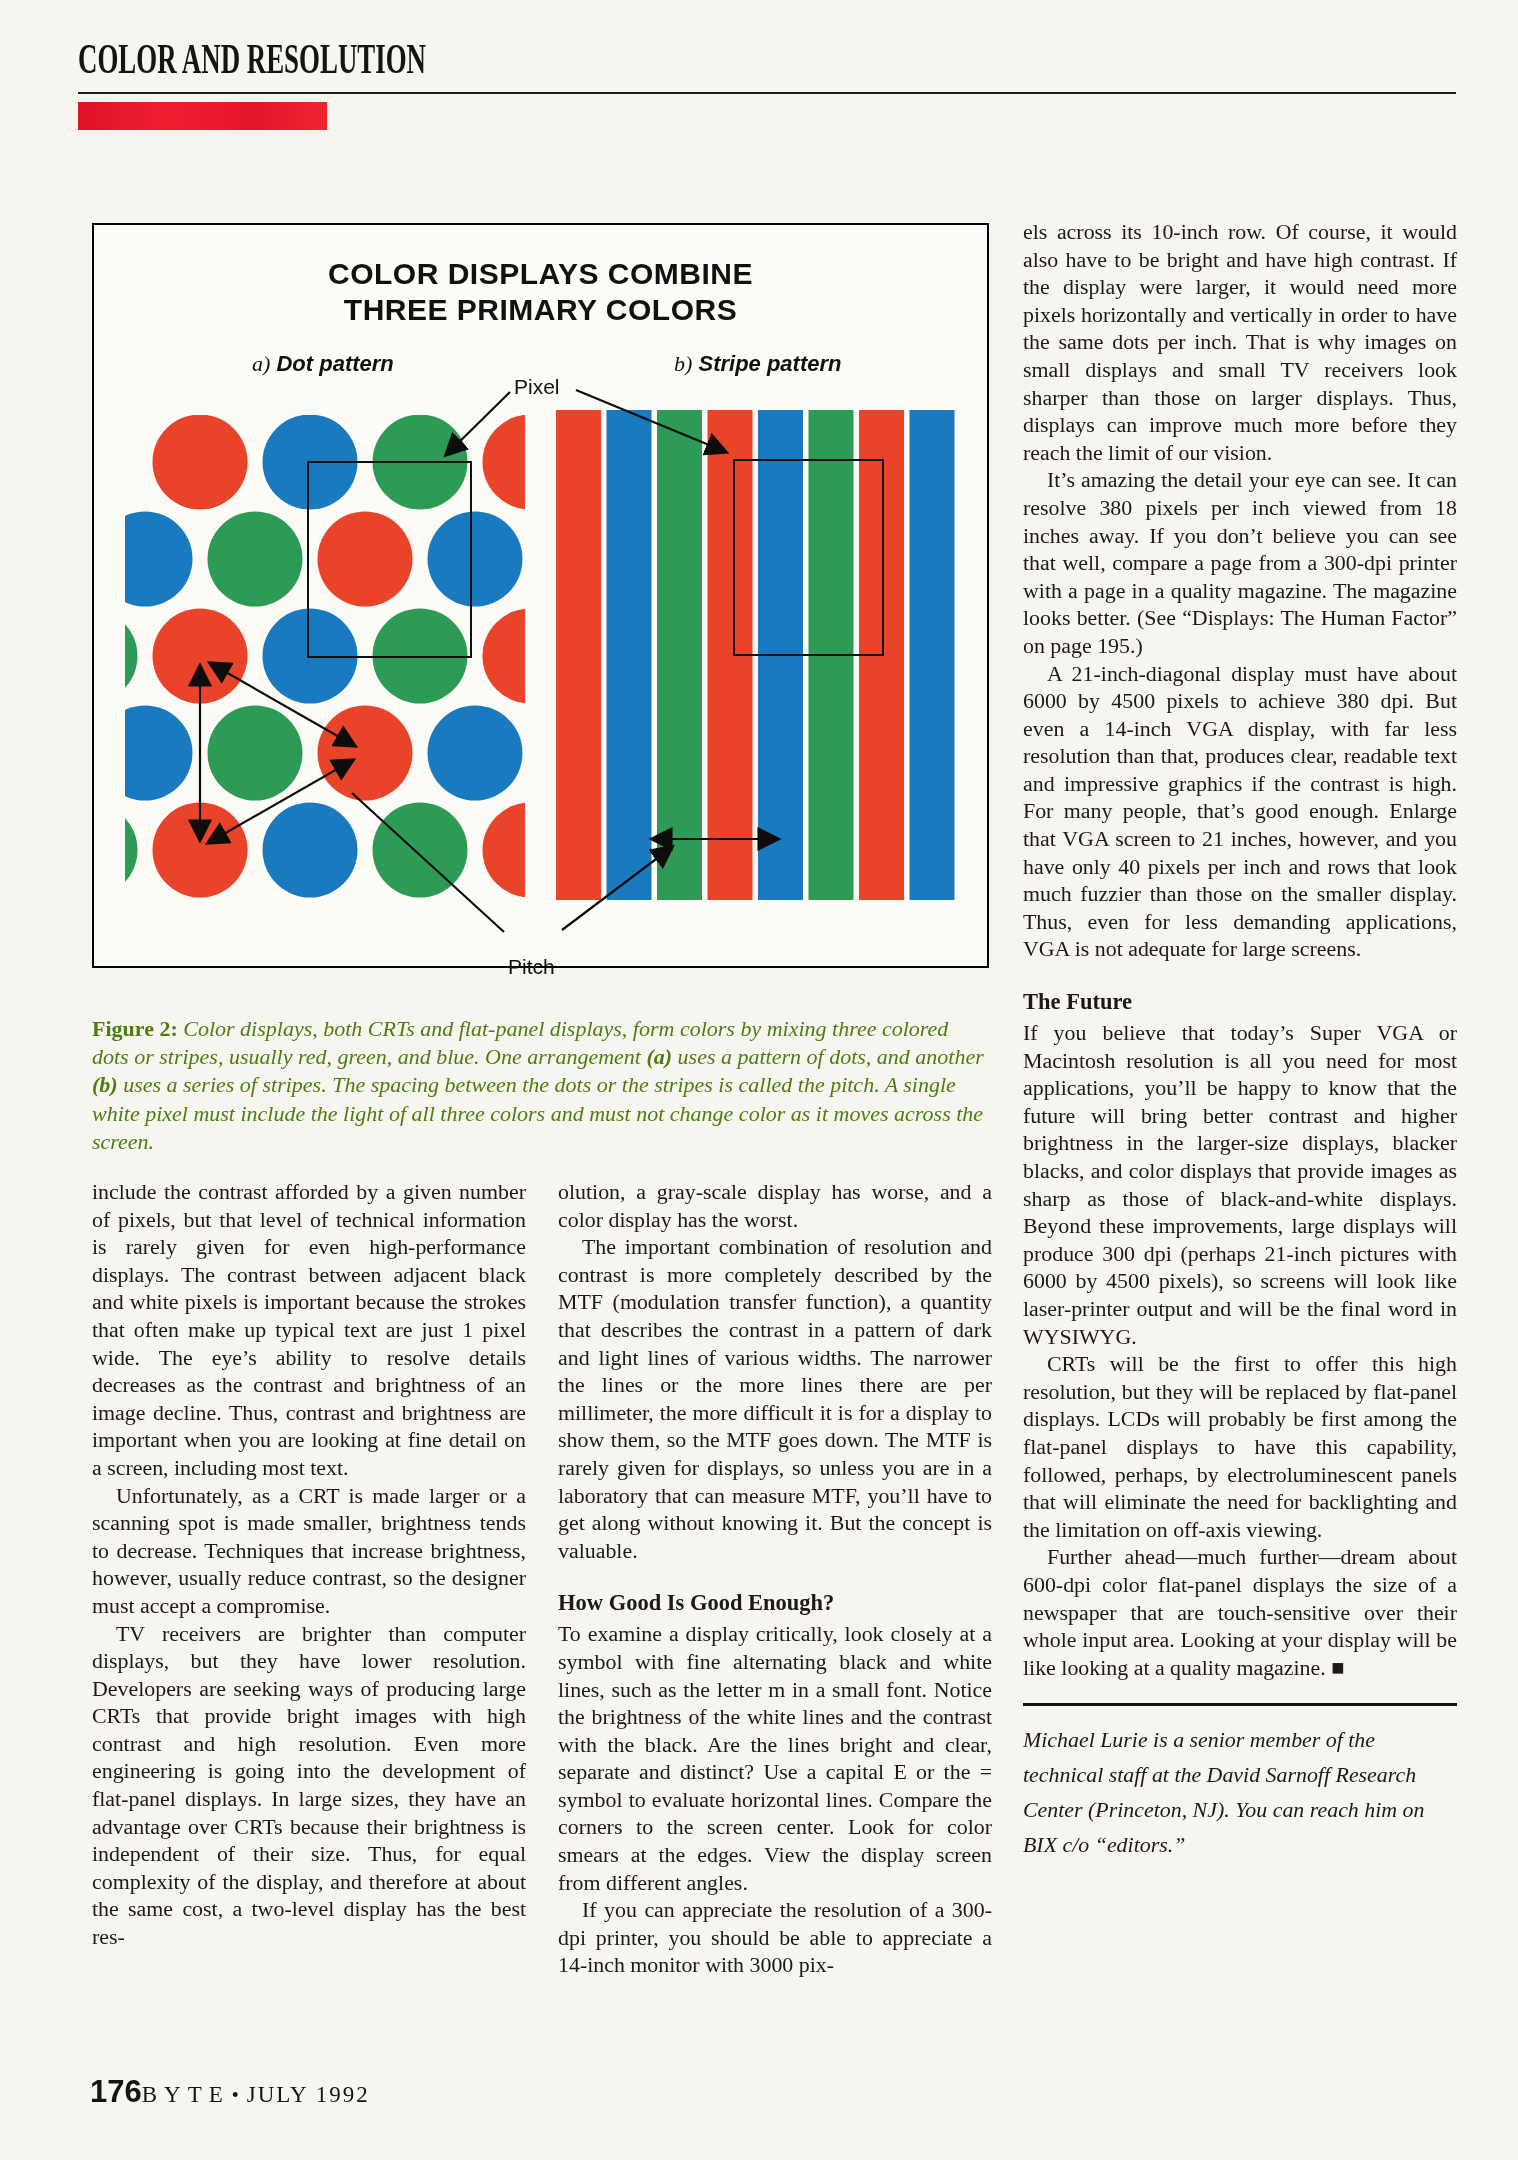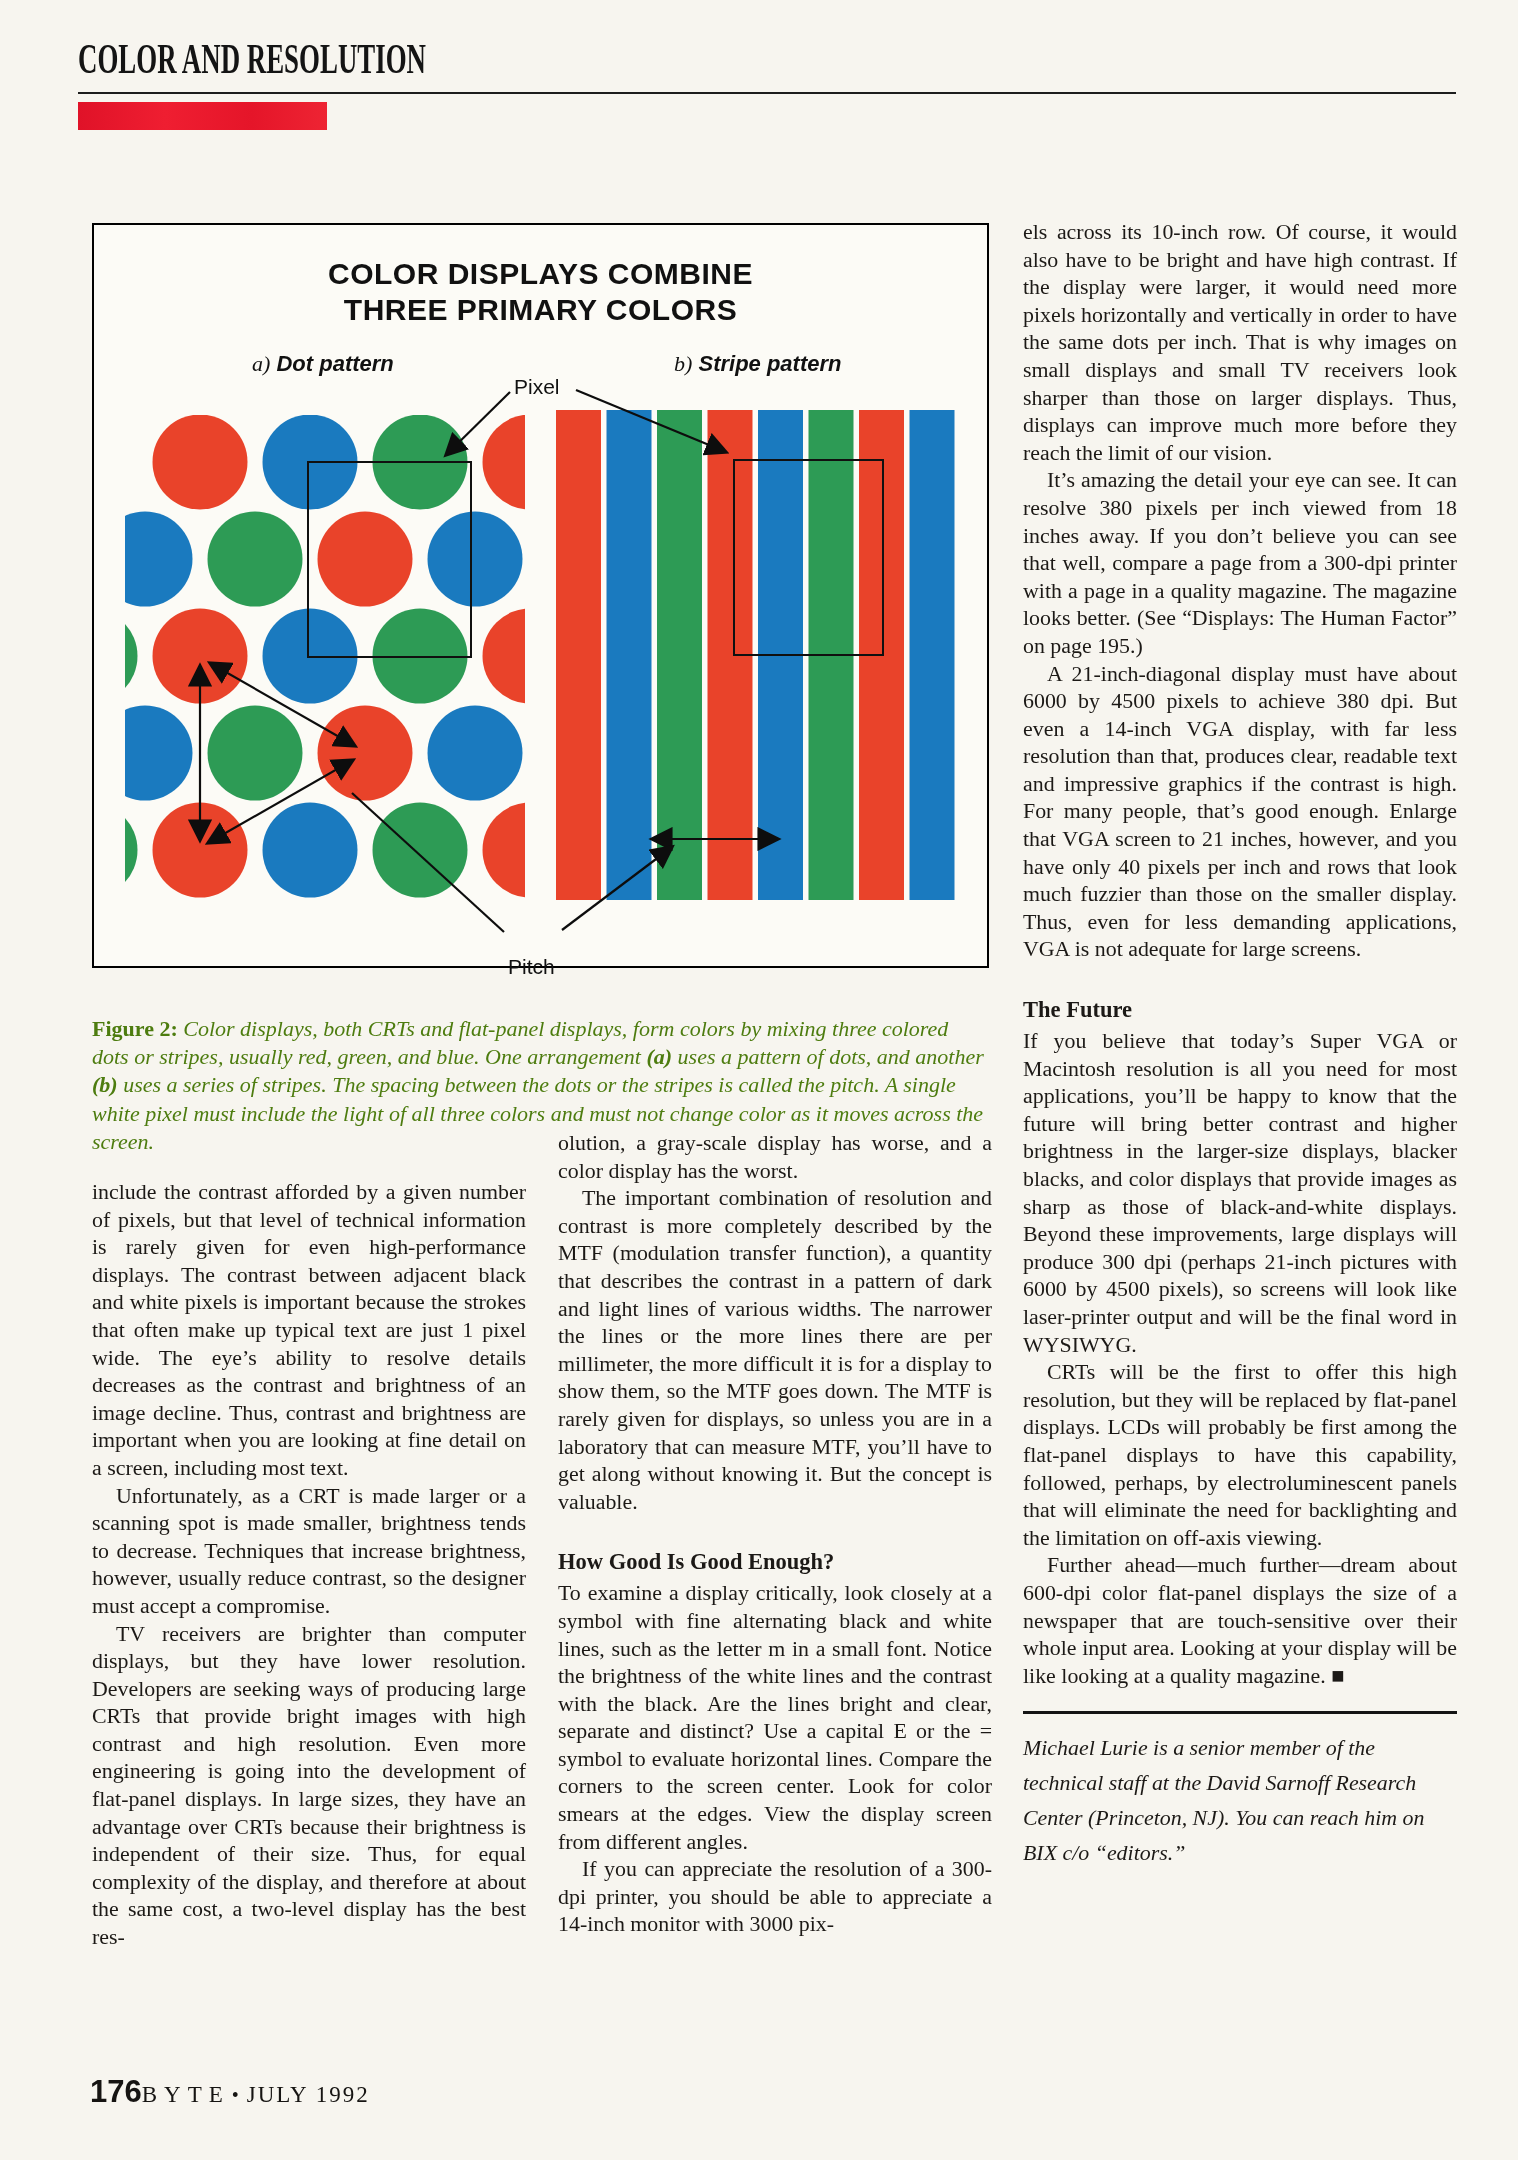--- a/index.html
+++ b/index.html
@@ -27,24 +27,24 @@
   .callout{position:absolute;font-family:"Liberation Sans",sans-serif;font-size:21px;color:#111;}
   .pixel-label{left:420px;top:150px;}
   .pitch-label{left:414px;top:730px;}
   .pxbox{fill:none;stroke:#101010;stroke-width:2px;}
   .aline{stroke:#0d0d0d;stroke-width:2.2px;fill:none;}
   
   .caption{position:absolute;left:92px;top:993px;width:897px;font-size:22px;line-height:28.2px;color:#4d7c0f;}
   .cap-b{font-weight:bold;} .cap-i{font-style:italic;} .cap-bi{font-weight:bold;font-style:italic;}
   
   .col{position:absolute;width:434px;text-align:justify;font-size:21.9px;line-height:27.6px;color:#1c1916;}
-  .col1{left:92px;top:1178px;} .col2{left:558px;top:1129px;} .col3{left:1023px;top:218px;}
+  .col1{left:92px;top:1178px;} .col2{left:558px;top:1178px;} .col3{left:1023px;top:218px;}
   .col p{margin:0;}
   .col p.indent{text-indent:24px;}
-  .col h3{font-size:22.5px;line-height:27px;margin:33px 0 4px 0;font-weight:bold;text-align:left;}
+  .col h3{font-size:22.5px;line-height:27px;margin:25px 0 4px 0;font-weight:bold;text-align:left;}
   .colrule{border:none;border-top:3px solid #141414;margin:22px 0 16px 0;width:434px;}
   .col p.bio{font-style:italic;text-align:left;line-height:35px;}
   
   .footer{position:absolute;left:90px;top:2074px;font-size:23px;color:#161412;white-space:nowrap;}
   .footer .pg{font-family:"Liberation Sans",sans-serif;font-weight:bold;font-size:31px;}
   .footer .mag{letter-spacing:7px;}
   .footer .bullet{margin:0 8px 0 2px;font-size:20px;}
   .footer .date{letter-spacing:2px;}
 </style>
 </head>

